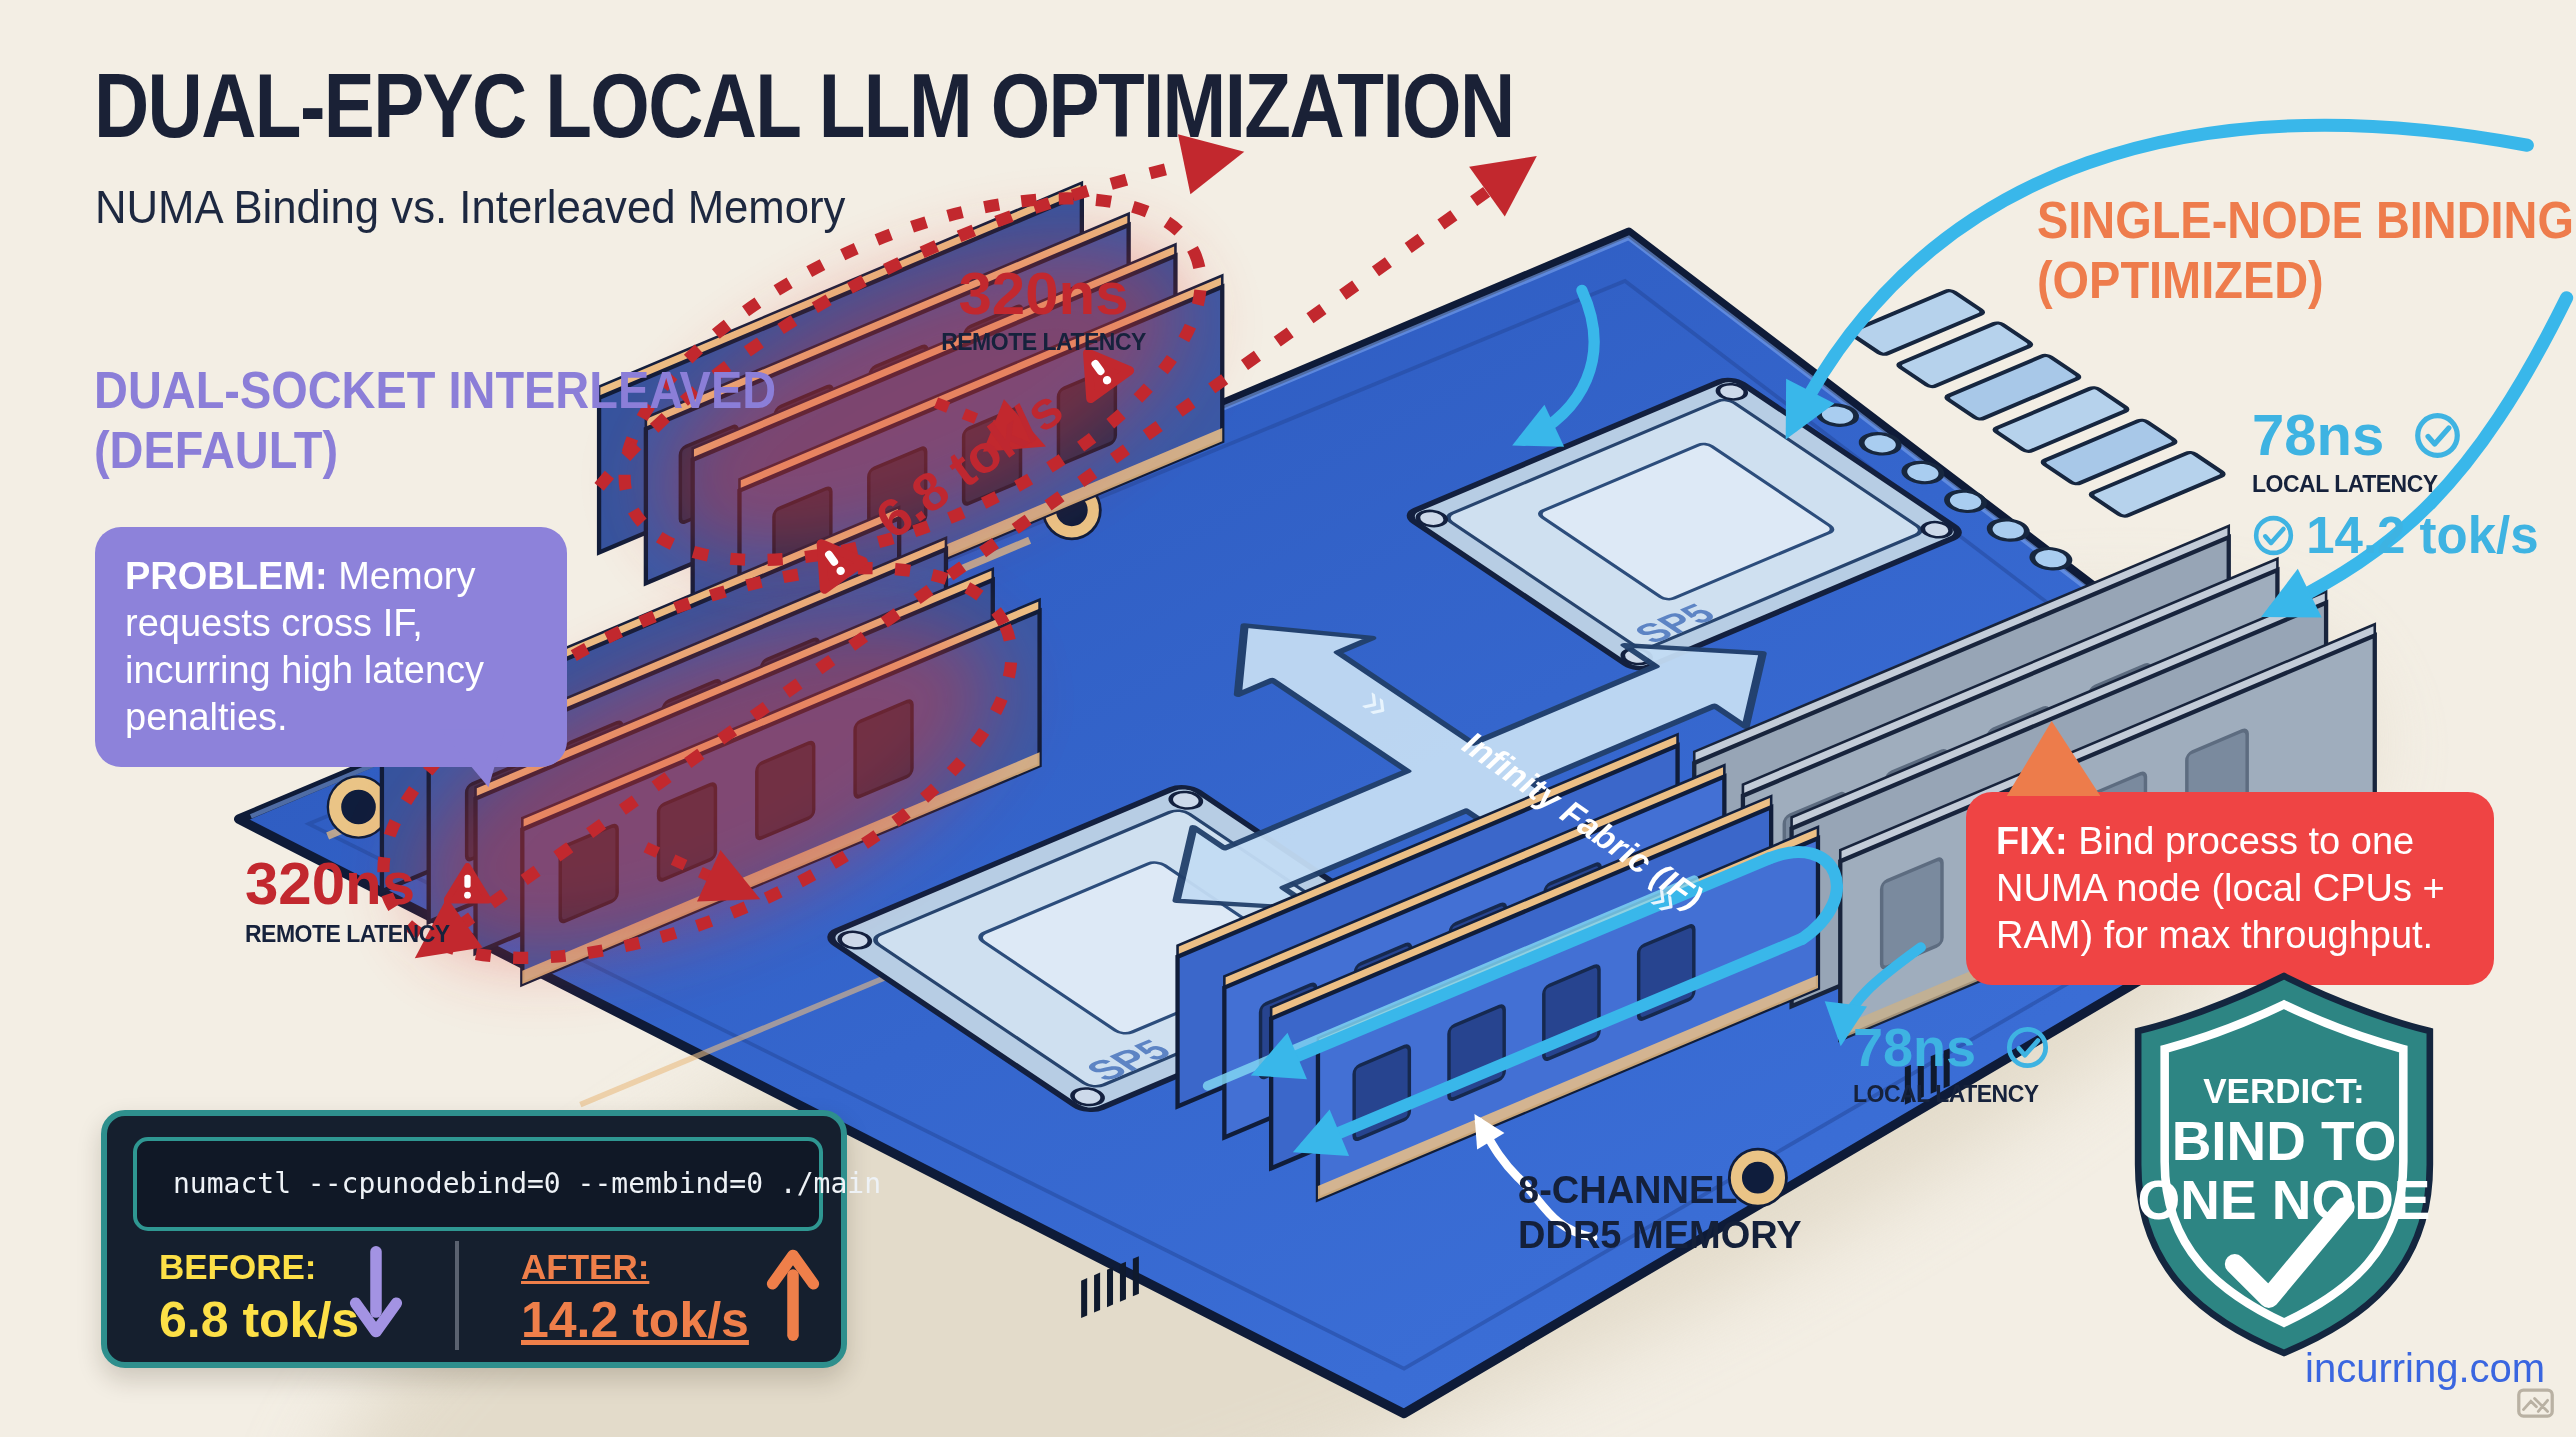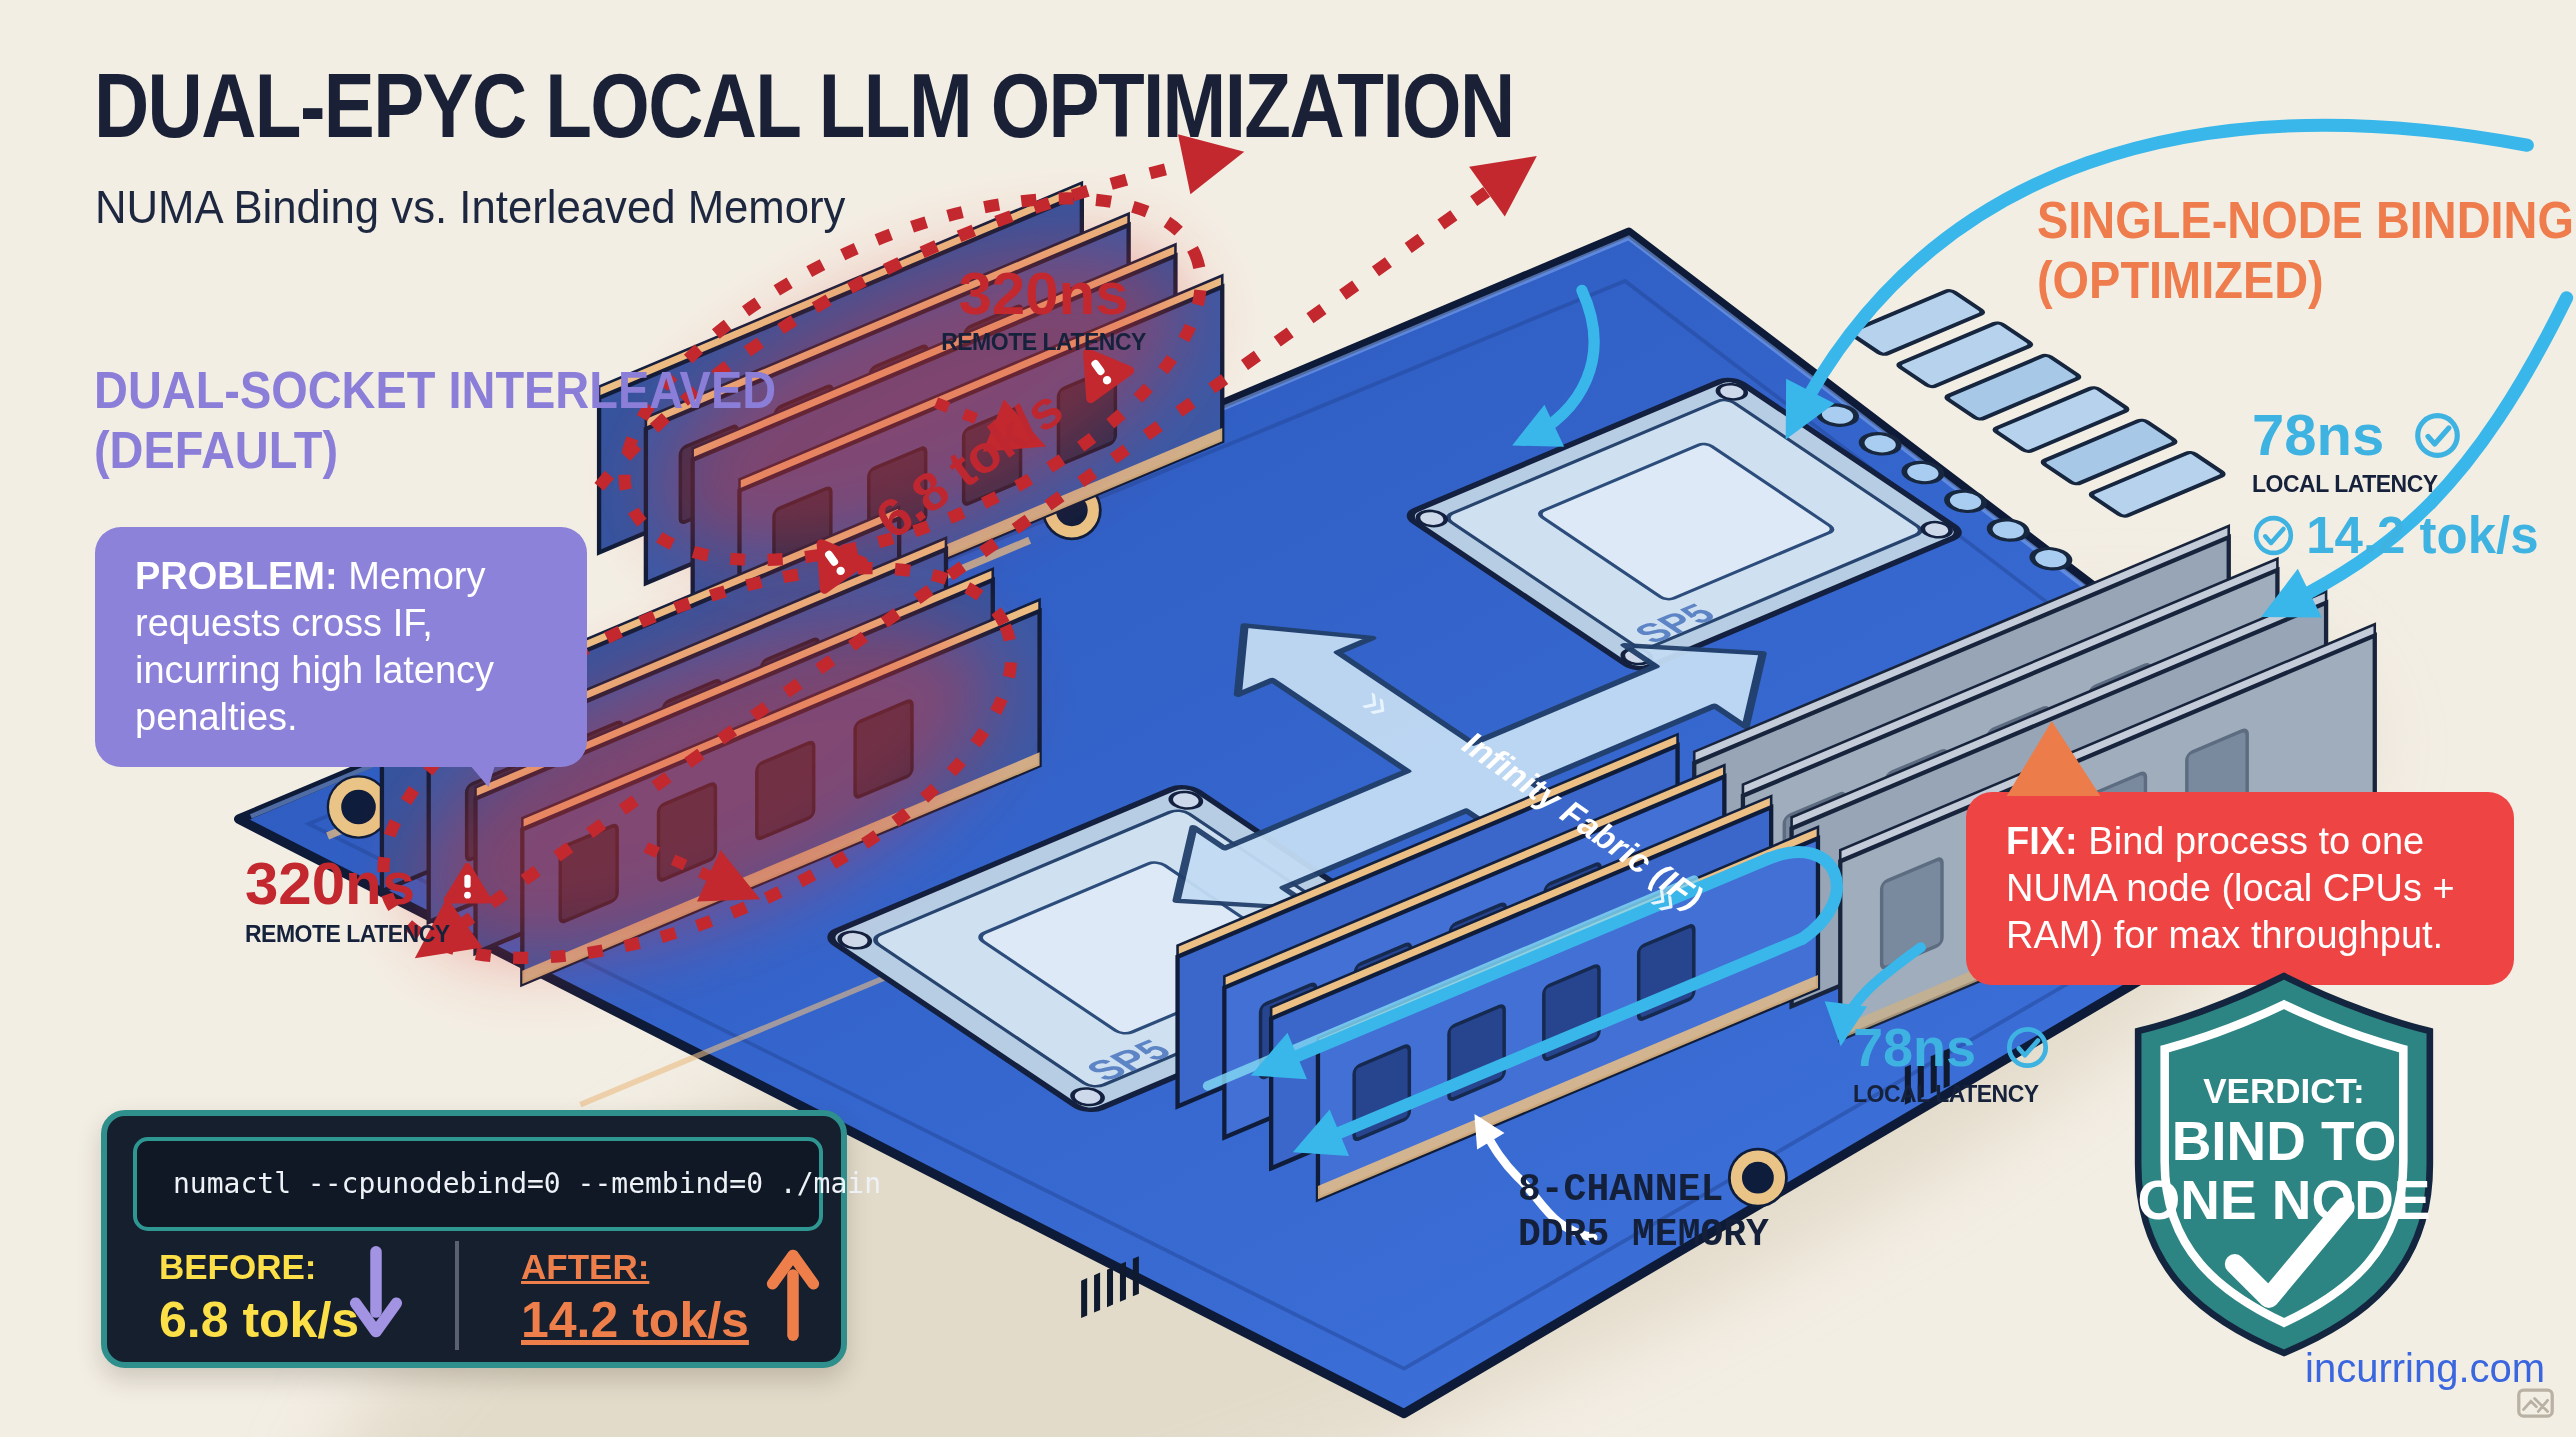--- a/index.html
+++ b/index.html
@@ -10,31 +10,31 @@
   
   .title{left:94px;top:54px;font-size:91px;font-weight:700;color:#1a2136;letter-spacing:-1.9px;
          transform:scaleX(.84);transform-origin:left top;white-space:nowrap;}
   .subtitle{left:95px;top:180px;font-size:46px;font-weight:500;color:#1d2840;
             transform:scaleX(.95);transform-origin:left top;white-space:nowrap;}
   .sec-head{font-size:51px;font-weight:700;line-height:1.18;transform:scaleX(.92);
             transform-origin:left top;white-space:nowrap;}
   .purple-head{left:94px;top:361px;color:#8b7ed8;}
   .orange-head{left:2037px;top:191px;color:#ee7c4c;}
   
-  .bubble{border-radius:26px;color:#fff;font-size:38px;line-height:1.24;padding:26px 40px;}
+  .bubble{border-radius:26px;color:#fff;font-size:38px;line-height:1.24;padding:26px 30px;}
   .bubble b{font-weight:700;}
   .purple-bubble{left:95px;top:527px;width:412px;background:#8d82da;}
   .orange-bubble{left:1966px;top:792px;width:468px;background:#ef4444;}
   
   .lat-value-red{font-size:60px;font-weight:700;color:#c2282e;line-height:1;}
   .lat-value-cyan{font-size:58px;font-weight:700;color:#3eb3e2;line-height:1;}
   .lat-label{font-size:23px;font-weight:700;color:#16223c;line-height:1.1;letter-spacing:-0.5px;}
   .row{display:flex;align-items:center;gap:29px;}
   .tok-cyan{font-size:51px;font-weight:700;color:#3eb3e2;line-height:1;}
-  .mem-label{left:1518px;top:1168px;font-size:38px;font-weight:700;color:#14203a;line-height:1.18;font-family:Liberation Mono, monospace;}
+  .mem-label{left:1518px;top:1168px;font-size:38px;font-weight:700;color:#14203a;line-height:1.18;}
   
   .terminal{left:101px;top:1110px;width:746px;height:258px;background:#151f2e;border:6.6px solid #2e8f8d;
             border-radius:24px;box-shadow:0 11.2px 24px rgba(40,30,10,.18);box-sizing:border-box;}
   .cmdbox{position:absolute;left:26px;top:20.6px;width:646px;height:86px;background:#101826;
           border:4.7px solid #2f9792;border-radius:15px;display:flex;align-items:center;padding-left:36px;}
   .cmd{font-family:"DejaVu Sans Mono","Liberation Mono",monospace;font-size:28px;color:#eef2f6;white-space:nowrap;}
   .stat-label{font-size:35px;font-weight:700;line-height:1;}
   .stat-value{font-size:50px;font-weight:700;line-height:1;margin-top:11.2px;white-space:nowrap;}
   .before{color:#fde047;} .after{color:#ef7f4a;text-decoration:underline;}
   .divider{position:absolute;left:348px;top:125px;width:3.7px;height:109px;background:#5a6270;}

